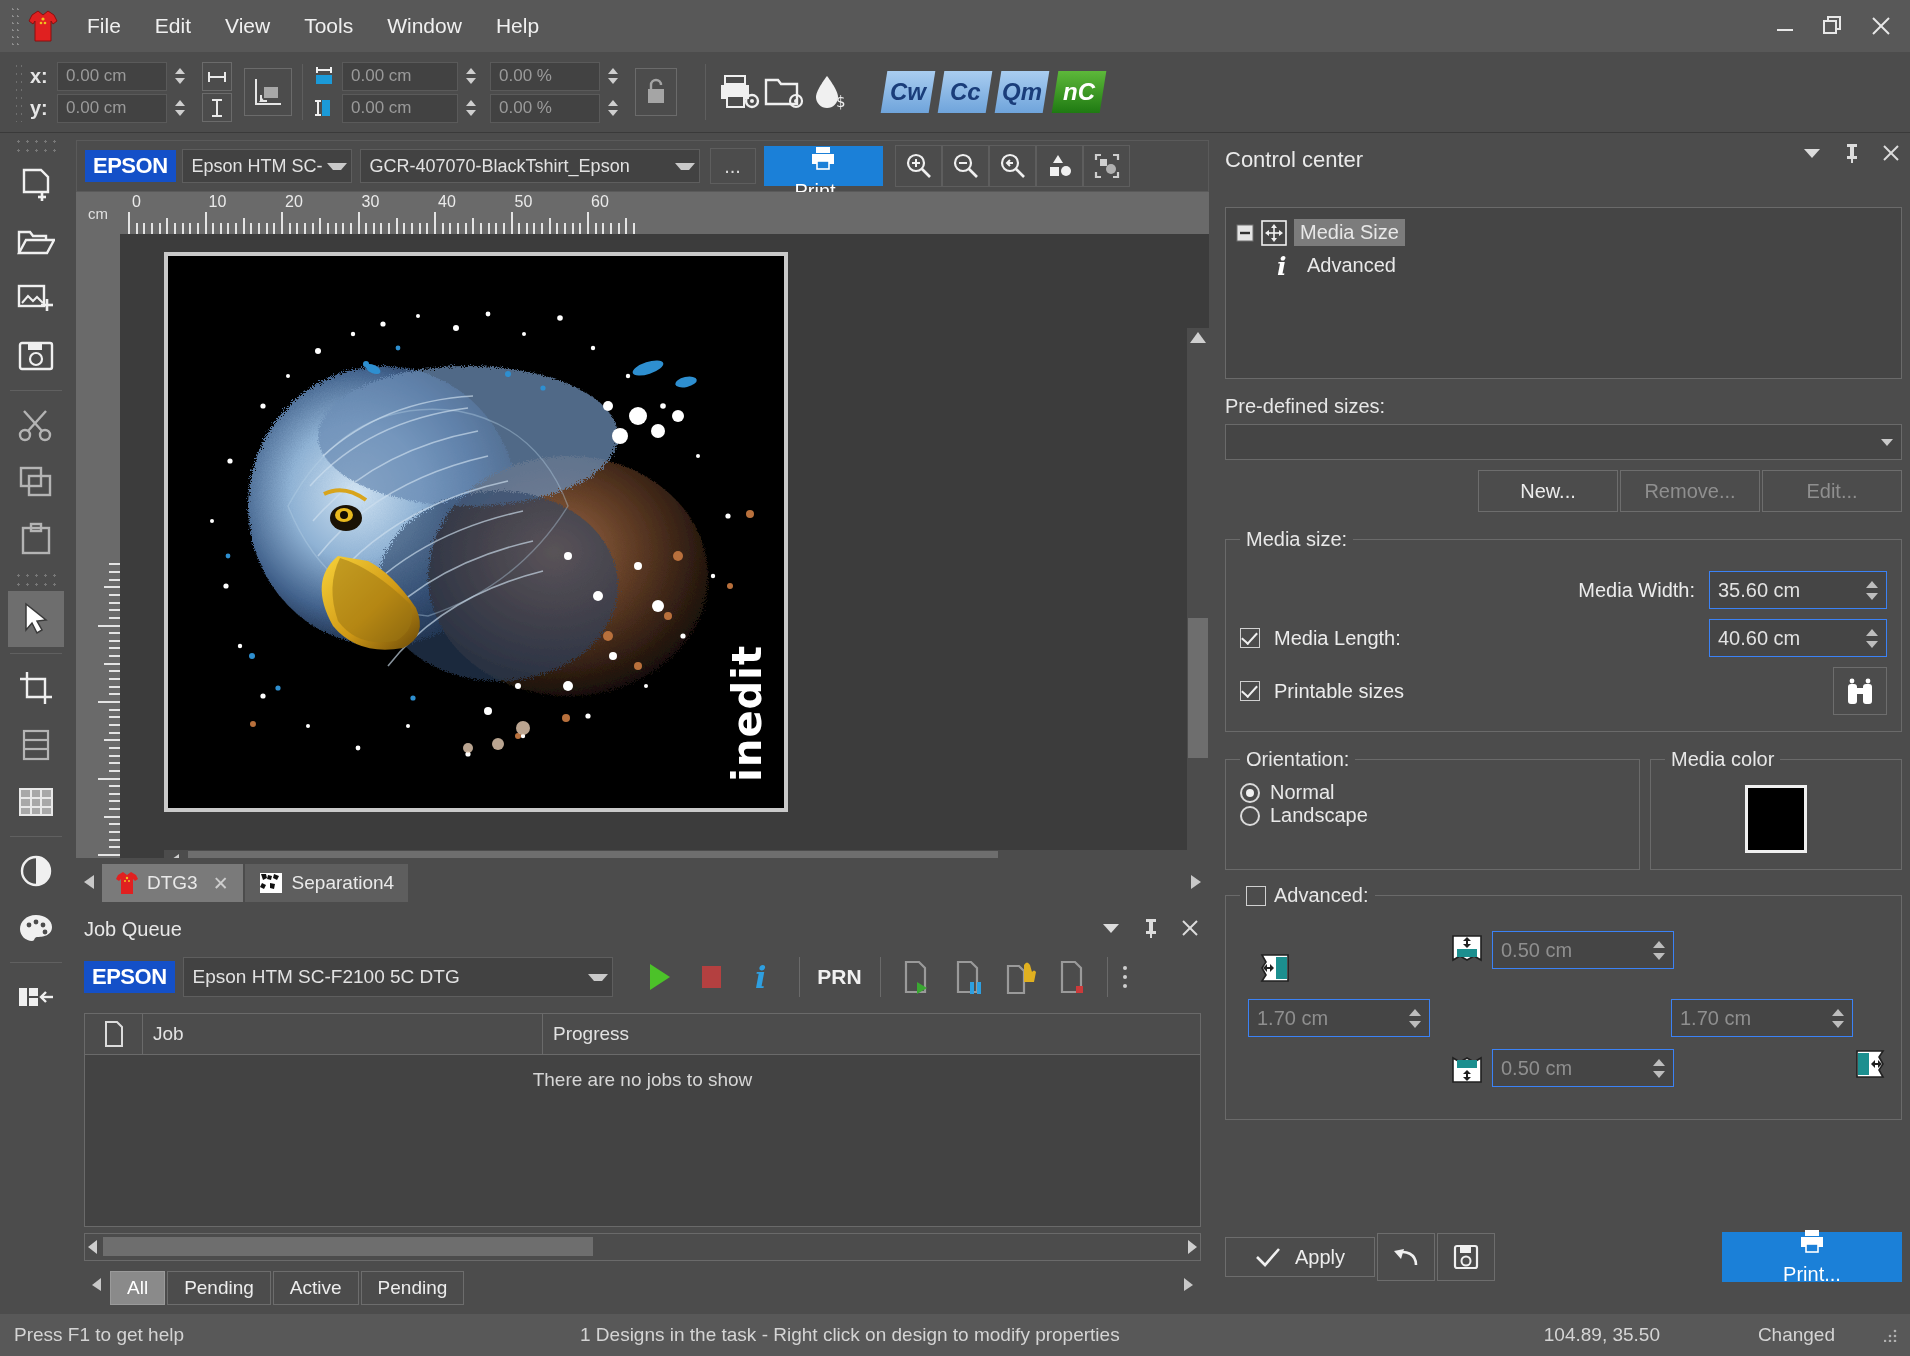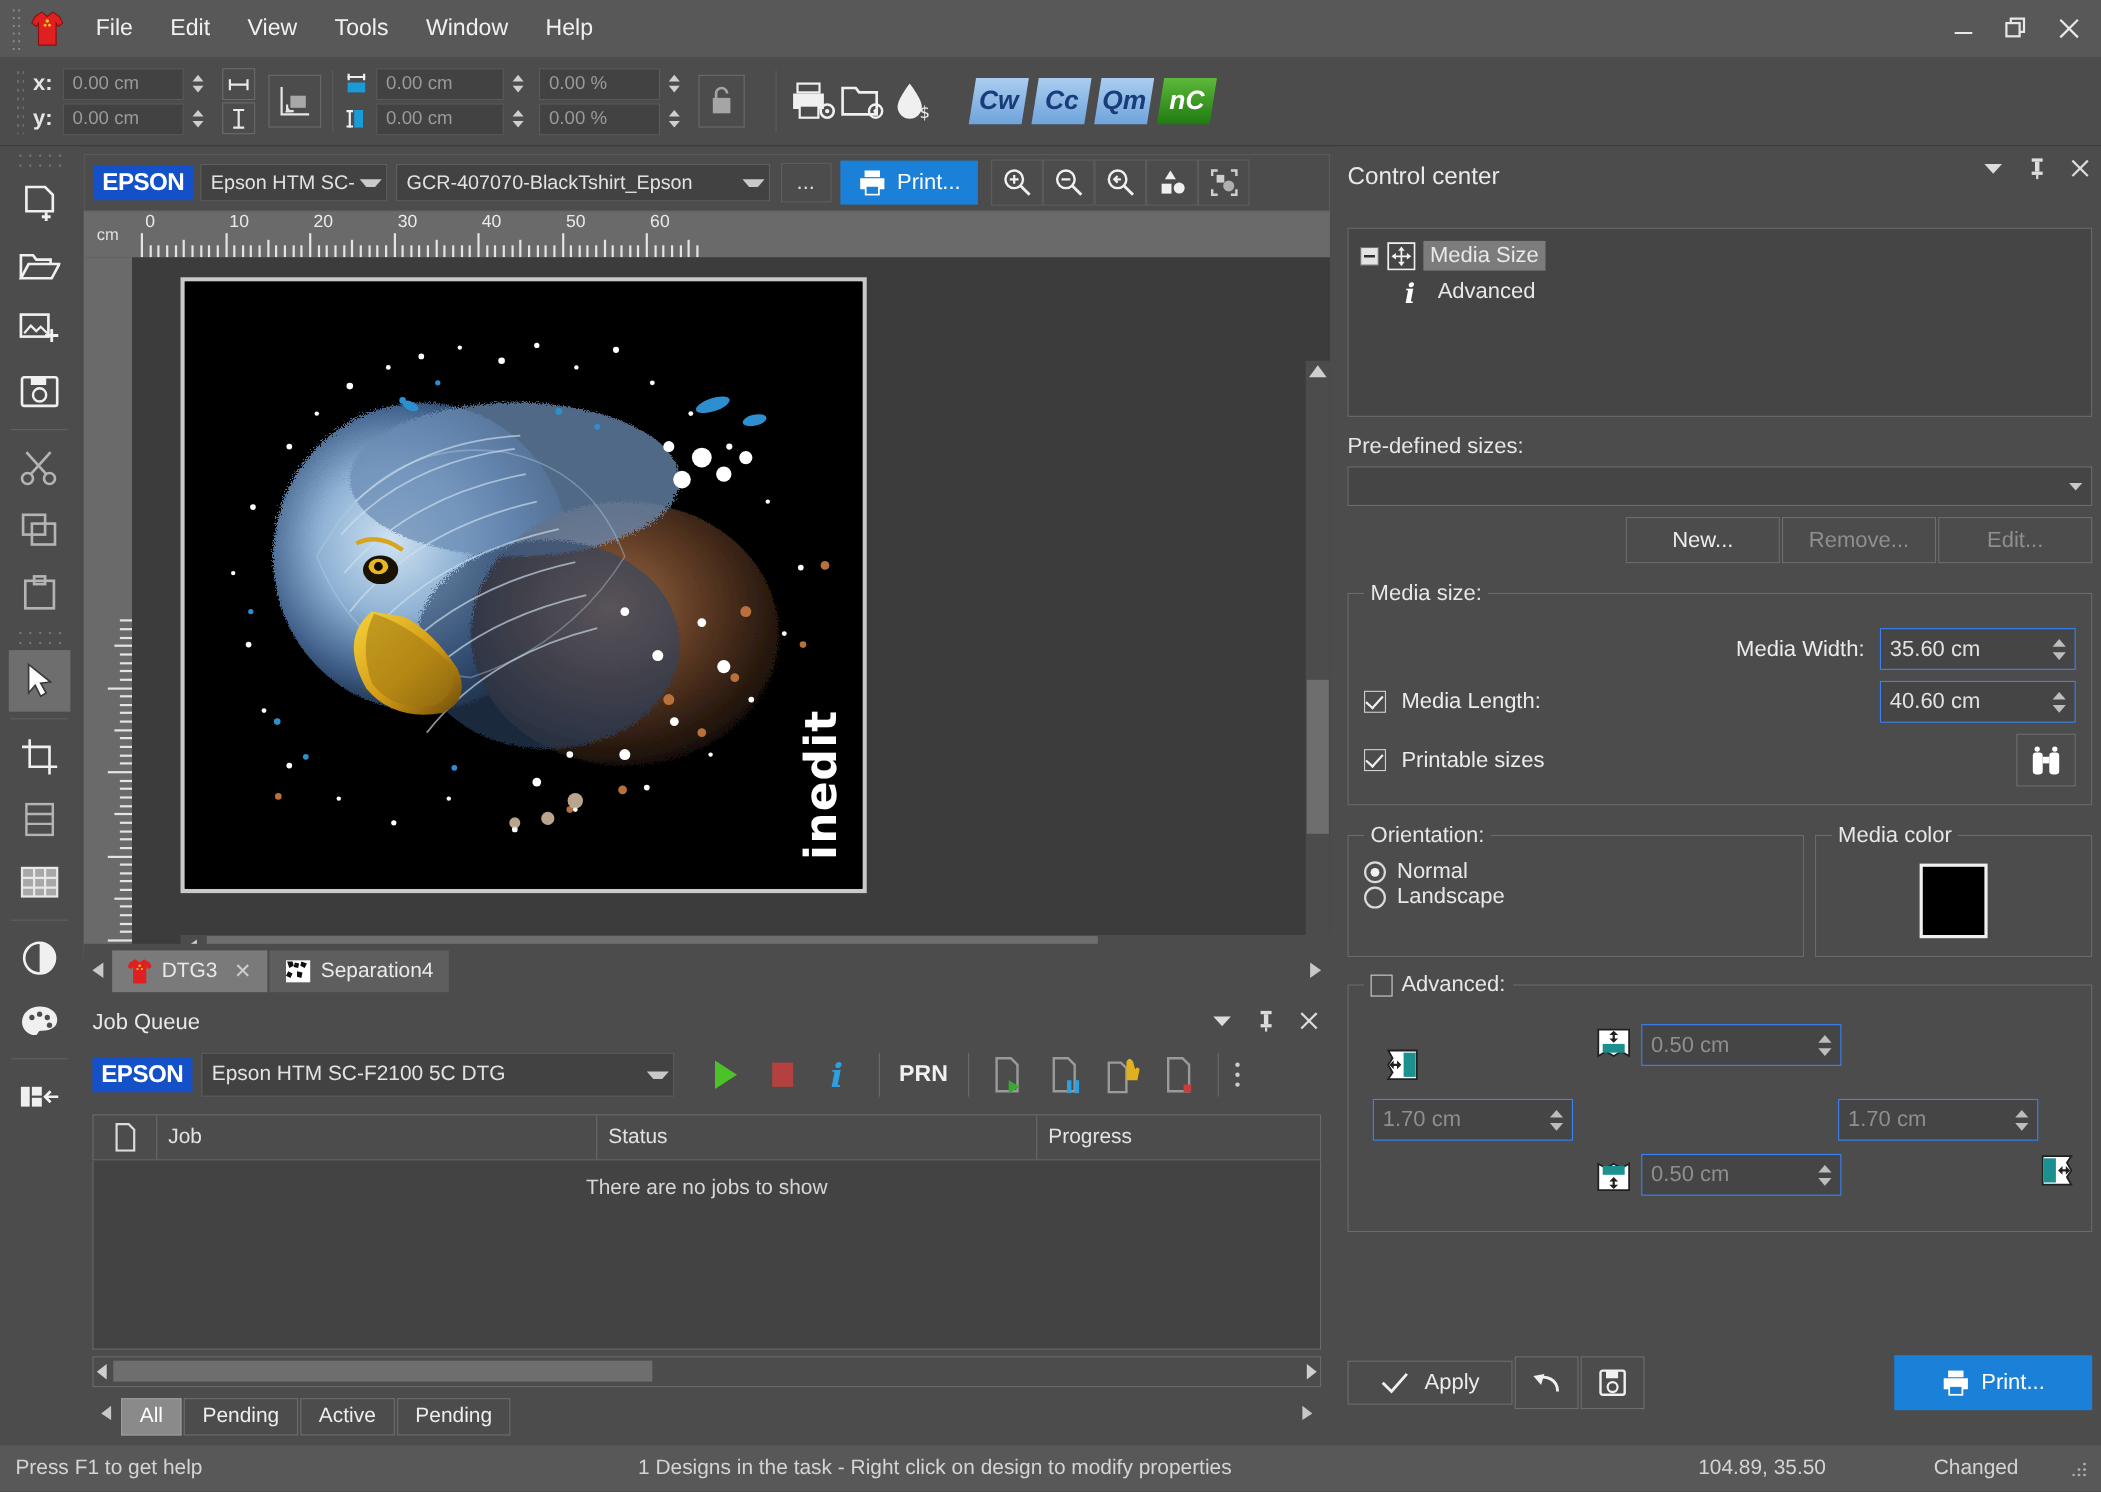--- a/index.html
+++ b/index.html
@@ -118,21 +118,21 @@
   .combo .caret {
     margin-left: auto; width: 0; height: 0; border-left: 6px solid transparent;
     border-right: 6px solid transparent; border-top: 7px solid #c9c9c9; padding-left: 8px;
   }
   .dots-btn {
     width: 46px; height: 36px; display: flex; align-items: center; justify-content: center;
     font-size: 20px; color: #dcdcdc; border: 1px solid #5e5e5e; background: #4c4c4c;
   }
   .print-btn {
     background: #1b80d8; color: #fff; height: 40px; display: flex; align-items: center;
-    gap: 10px; padding: 0 16px; font-size: 20px; margin-left: 8px;
+    gap: 10px; padding: 0 31px; font-size: 20px; margin-left: 8px; flex-direction: column;
   }
   .zoom-tool {
     width: 47px; height: 42px; display: flex; align-items: center; justify-content: center;
     border: 1px solid #5e5e5e; background: #4c4c4c;
   }
 
   #ruler-corner {
     position: absolute; left: 0; top: 52px; width: 44px; height: 42px;
     background: #6a6a6a; font-size: 15px; color: #e0e0e0;
     display: flex; align-items: center; justify-content: center;
@@ -1036,21 +1036,20 @@
   </div>
 
   <div style="margin:12px 8px 0 8px">
     <div class="grid-hdr">
       <div style="width:58px;justify-content:center">
         <svg width="20" height="26" viewBox="0 0 20 26">
             <path d="M2 1 h11 l5 5 v19 h-16 z" fill="none" stroke="#dcdcdc" stroke-width="2"></path>
           </svg>
       </div>
       <div style="width:400px">Job</div>
-      <div style="width:400px">Status</div>
       <div style="flex:1;border-right:none">Progress</div>
     </div>
     <div class="grid-body">
       <span>There are no jobs to show</span>
     </div>
   </div>
 
   <div style="margin:6px 8px 0 8px;height:28px;border:1px solid #6a6a6a;background:#4c4c4c;position:relative">
     <div style="position:absolute;left:3px;top:6px;width:0;height:0;border-top:7px solid transparent;border-bottom:7px solid transparent;border-right:9px solid #cfcfcf"></div>
     <div style="position:absolute;left:18px;top:3px;height:19px;width:490px;background:#6e6e6e"></div>

